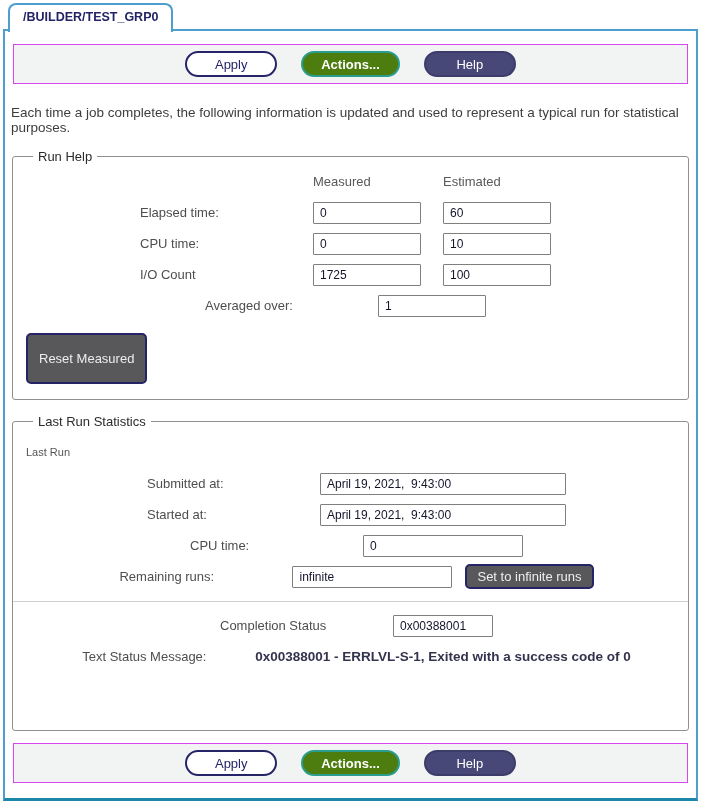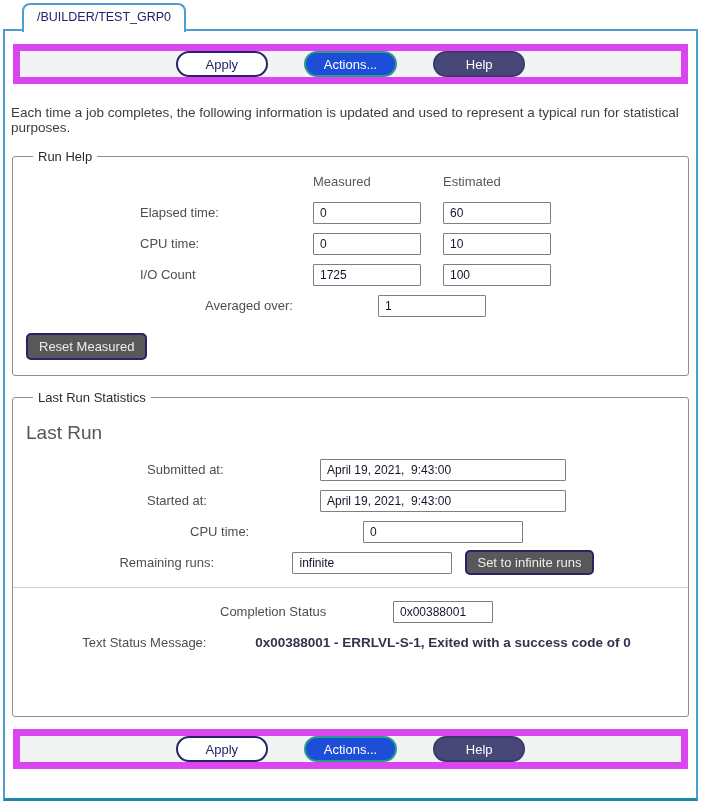--- a/index.html
+++ b/index.html
@@ -1,41 +1,41 @@
 <!DOCTYPE html>
 <html><head>
 <meta charset="utf-8">
 <style>
   * { box-sizing: border-box; margin: 0; padding: 0; }
   html,body { width: 701px; height: 804px; background: #ffffff;
     font-family: "Liberation Sans", "DejaVu Sans", sans-serif; }
   .stage { position: relative; width: 701px; height: 804px; overflow: hidden; }
 
   .tab {
-    position: absolute; left: 22px; top: 3px; height: 29px; z-index: 5;
+    position: absolute; left: 8px; top: 3px; height: 29px; z-index: 5;
     background: #ffffff; border: 2px solid #4e9ecf; border-bottom: none;
     border-radius: 8px 8px 0 0; padding: 0 13px; line-height: 25px;
-    font-size: 12.5px; font-weight: normal; color: #232366; cursor: pointer;
+    font-size: 12.5px; font-weight: bold; color: #232366; cursor: pointer;
   }
   .panel {
     position: absolute; left: 3px; top: 29px; width: 695px; height: 772px;
     background: #ffffff; border: 2px solid #4e9ecf;
     border-bottom: 3px solid #1c86a8;
   }
   .toolbar {
     margin: 13px 8px 0 8px; height: 40px; background: #f2f3f3;
-    border: 7px solid #d946ef; display: flex; align-items: center;
-    justify-content: center; gap: 36px;
+    border: 1px solid #d946ef; display: flex; align-items: center;
+    justify-content: center; gap: 24px;
   }
   .pill {
     height: 26px; min-width: 92px; padding: 0 18px; border-radius: 14px;
     font-size: 13px; font-family: inherit; cursor: pointer; text-align: center;
   }
   .pill.apply { background: #ffffff; border: 2px solid #252467; color: #252467; }
-  .pill.actions { background: #1d4ed8; border: 2px solid #2a9d8f; color: #ffffff; }
+  .pill.actions { background: #4d7c0f; border: 2px solid #2a9d8f; color: #ffffff; font-weight: bold; }
   .pill.help { background: #474778; border: 2px solid #3c3c6a; color: #ffffff; }
 
   .desc { margin: 21px 6px 0 6px; font-size: 13.5px; color: #3d3d3d; }
 
   fieldset {
     border: 1px solid #909090; border-radius: 3px;
     margin: 14px 7px 0 7px; padding: 2px 10px 12px 12px;
   }
   legend { font-size: 13px; color: #2b2b2b; padding: 0 5px; margin-left: 8px; }
 
@@ -49,26 +49,26 @@
     background: #ffffff;
   }
   input.w-sm { width: 108px; }
   input.w-md { width: 160px; }
   input.w-lg { width: 246px; }
   input.w-xs { width: 100px; }
 
   .gray-btn {
     background: #58585a; color: #ededed; border: 2px solid #252467;
     border-radius: 5px; font-size: 13px; font-family: inherit;
-    padding: 4px 11px; cursor: pointer;
+    padding: 16px 11px; cursor: pointer;
   }
   .reset-btn { margin: 12px 0 3px 1px; }
   .inf-btn { margin-left: 13px; padding: 3px 10px; }
 
-  .section-label { margin: 15px 0 10px 1px; font-size: 19px; color: #565656; }
+  .section-label { margin: 15px 0 10px 1px; font-size: 11px; color: #565656; }
   .sep { border: none; border-top: 1px solid #cfcfcf; margin: 9px -10px 8px -12px; }
   .lrs { padding-bottom: 58px; }
   .status-text { font-size: 13.5px; font-weight: bold; color: #33334e; }
   .bottom-toolbar { margin-top: 12px; }
 </style>
 </head>
 <body>
 
 <div class="stage">
 

